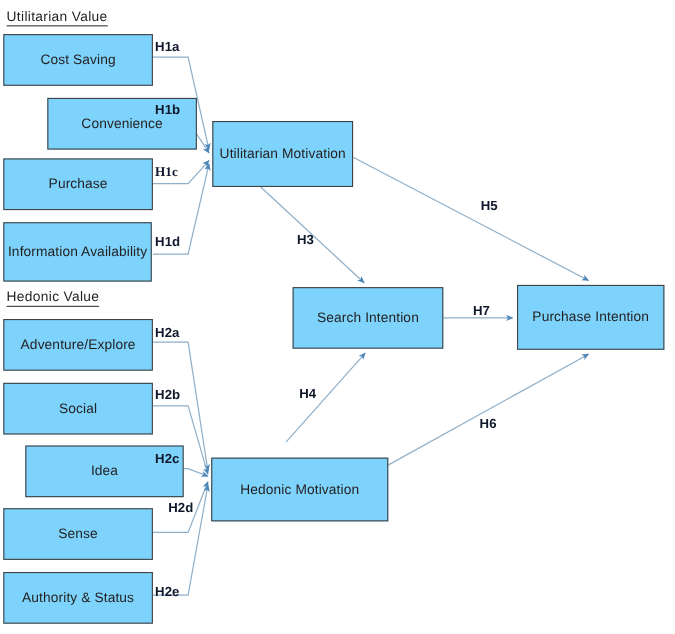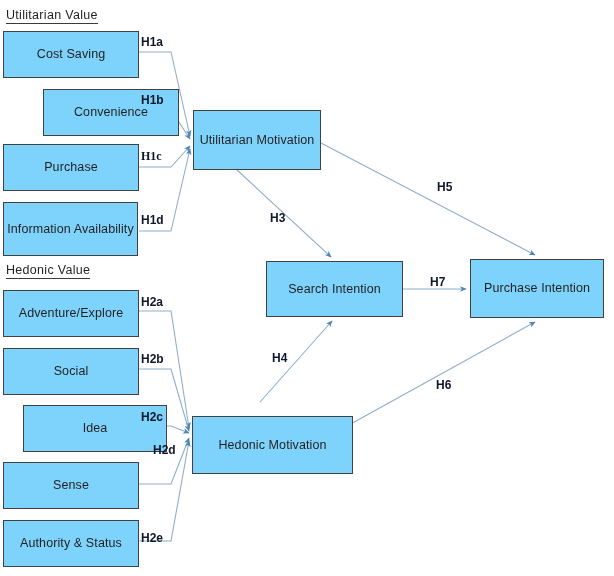--- a/index.html
+++ b/index.html
@@ -147,21 +147,21 @@
       </div>
     </div>
   <div id="labels">
       <div class="hyp-label" style="left: 141px; top: 36px;">H1a</div>
       <div class="hyp-label" style="left: 141px; top: 94px;">H1b</div>
       <div class="hyp-label" style="left: 141px; top: 150px; font-family: Liberation Serif, serif;">H1c</div>
       <div class="hyp-label" style="left: 141px; top: 214px;">H1d</div>
       <div class="hyp-label" style="left: 141px; top: 296px;">H2a</div>
       <div class="hyp-label" style="left: 141px; top: 353px;">H2b</div>
       <div class="hyp-label" style="left: 141px; top: 411px;">H2c</div>
-      <div class="hyp-label" style="left: 141px; top: 444px; padding-left: 12px;">H2d</div>
+      <div class="hyp-label" style="left: 141px; top: 455px; padding-left: 12px;">H2d</div>
       <div class="hyp-label" style="left: 141px; top: 532px;">H2e</div>
       <div class="hyp-label" style="left: 270px; top: 212px;">H3</div>
       <div class="hyp-label" style="left: 272px; top: 352px;">H4</div>
       <div class="hyp-label" style="left: 437px; top: 181px;">H5</div>
       <div class="hyp-label" style="left: 436px; top: 379px;">H6</div>
       <div class="hyp-label" style="left: 430px; top: 276px;">H7</div>
     </div>
 
 </div>
 

